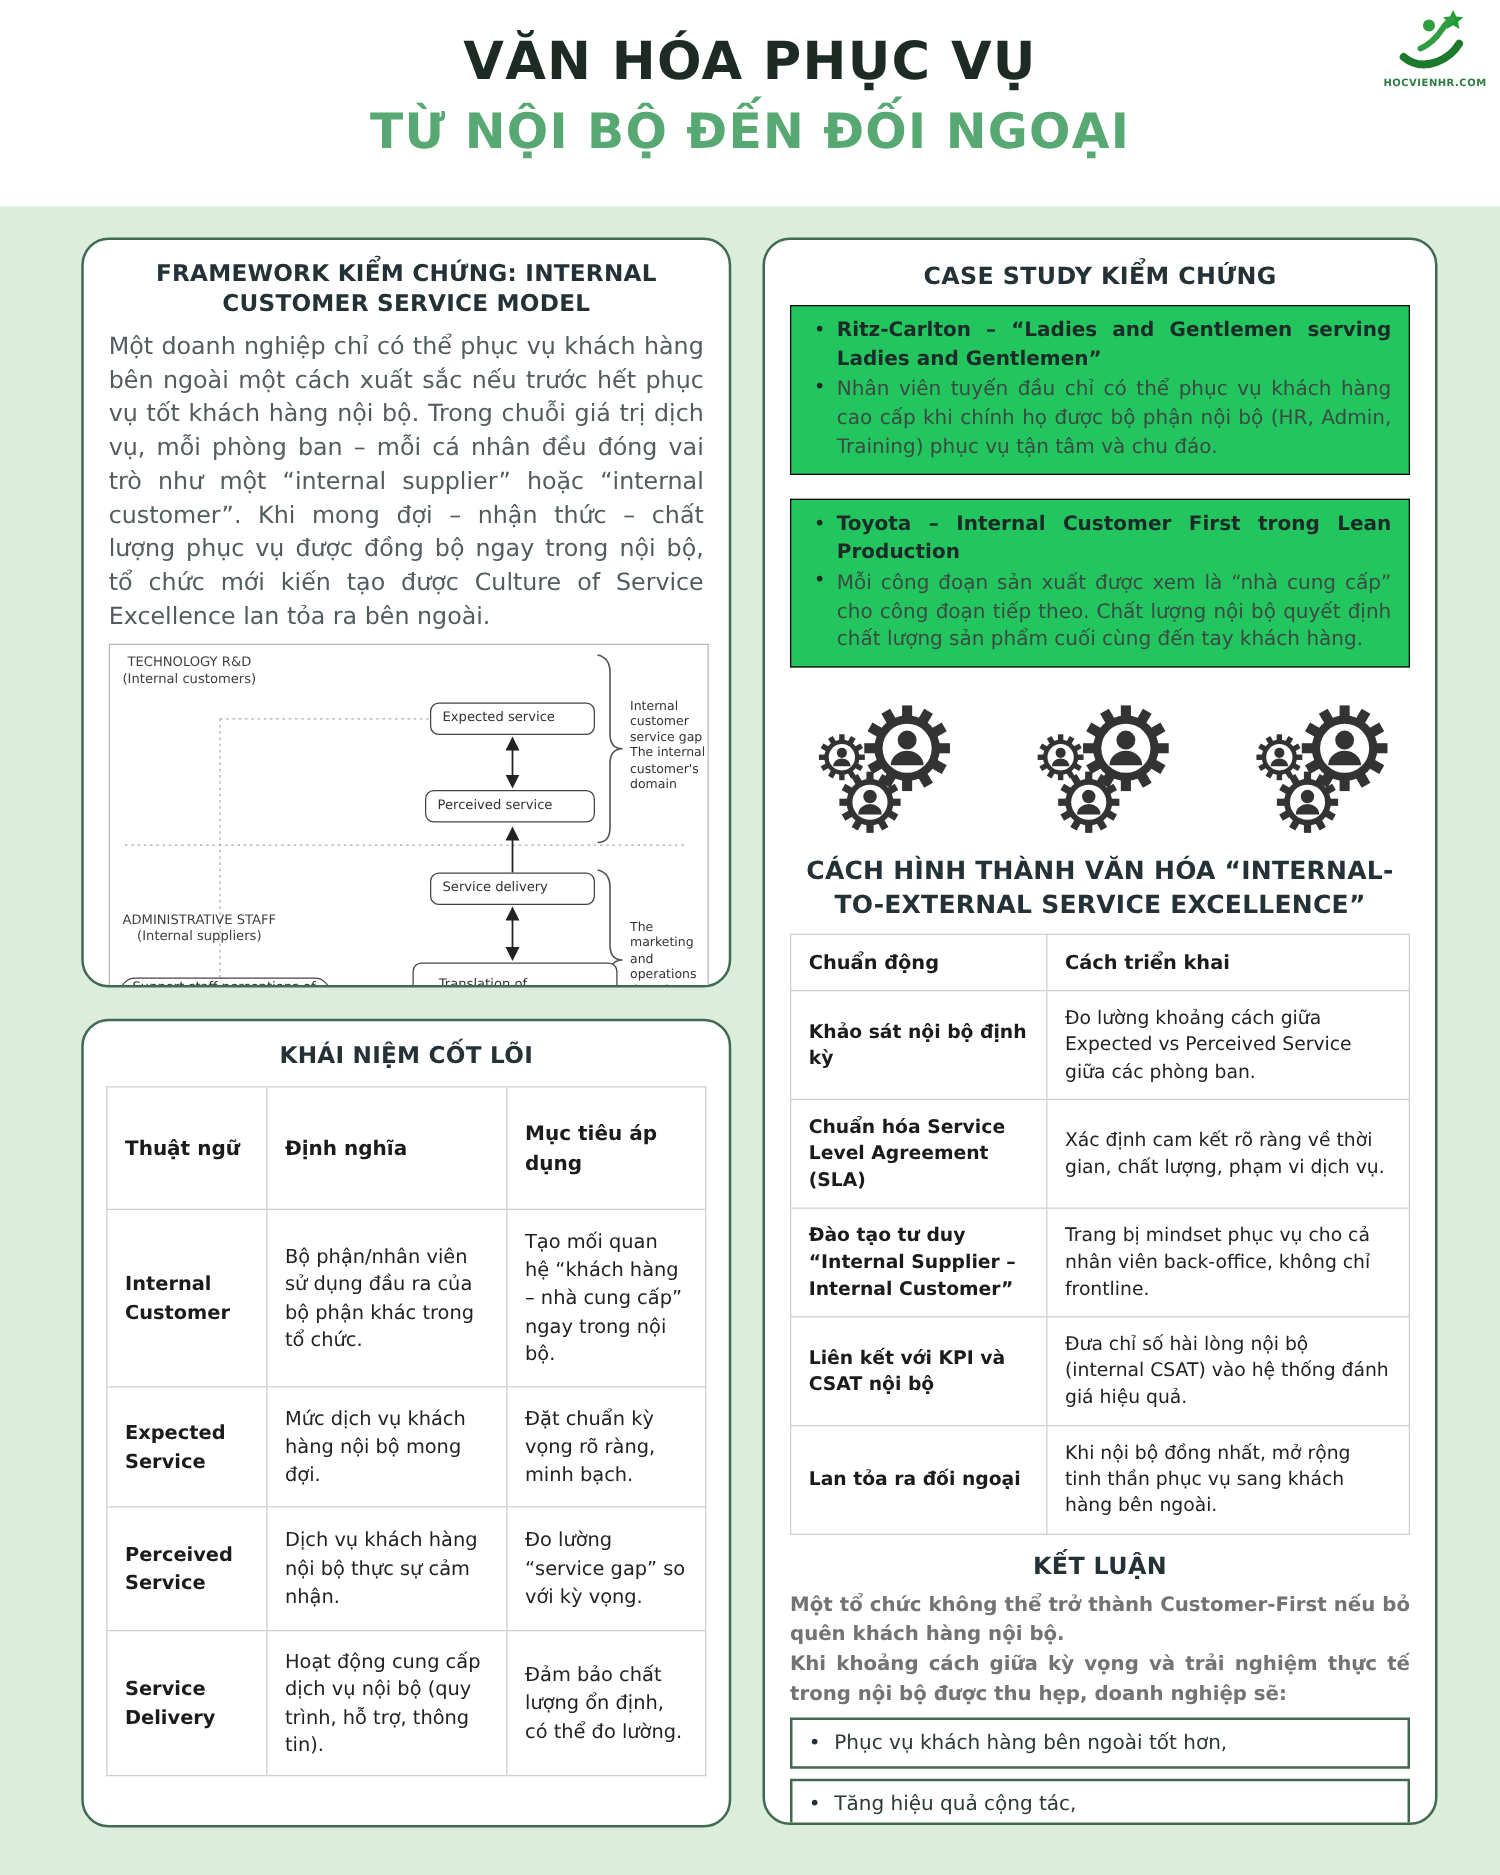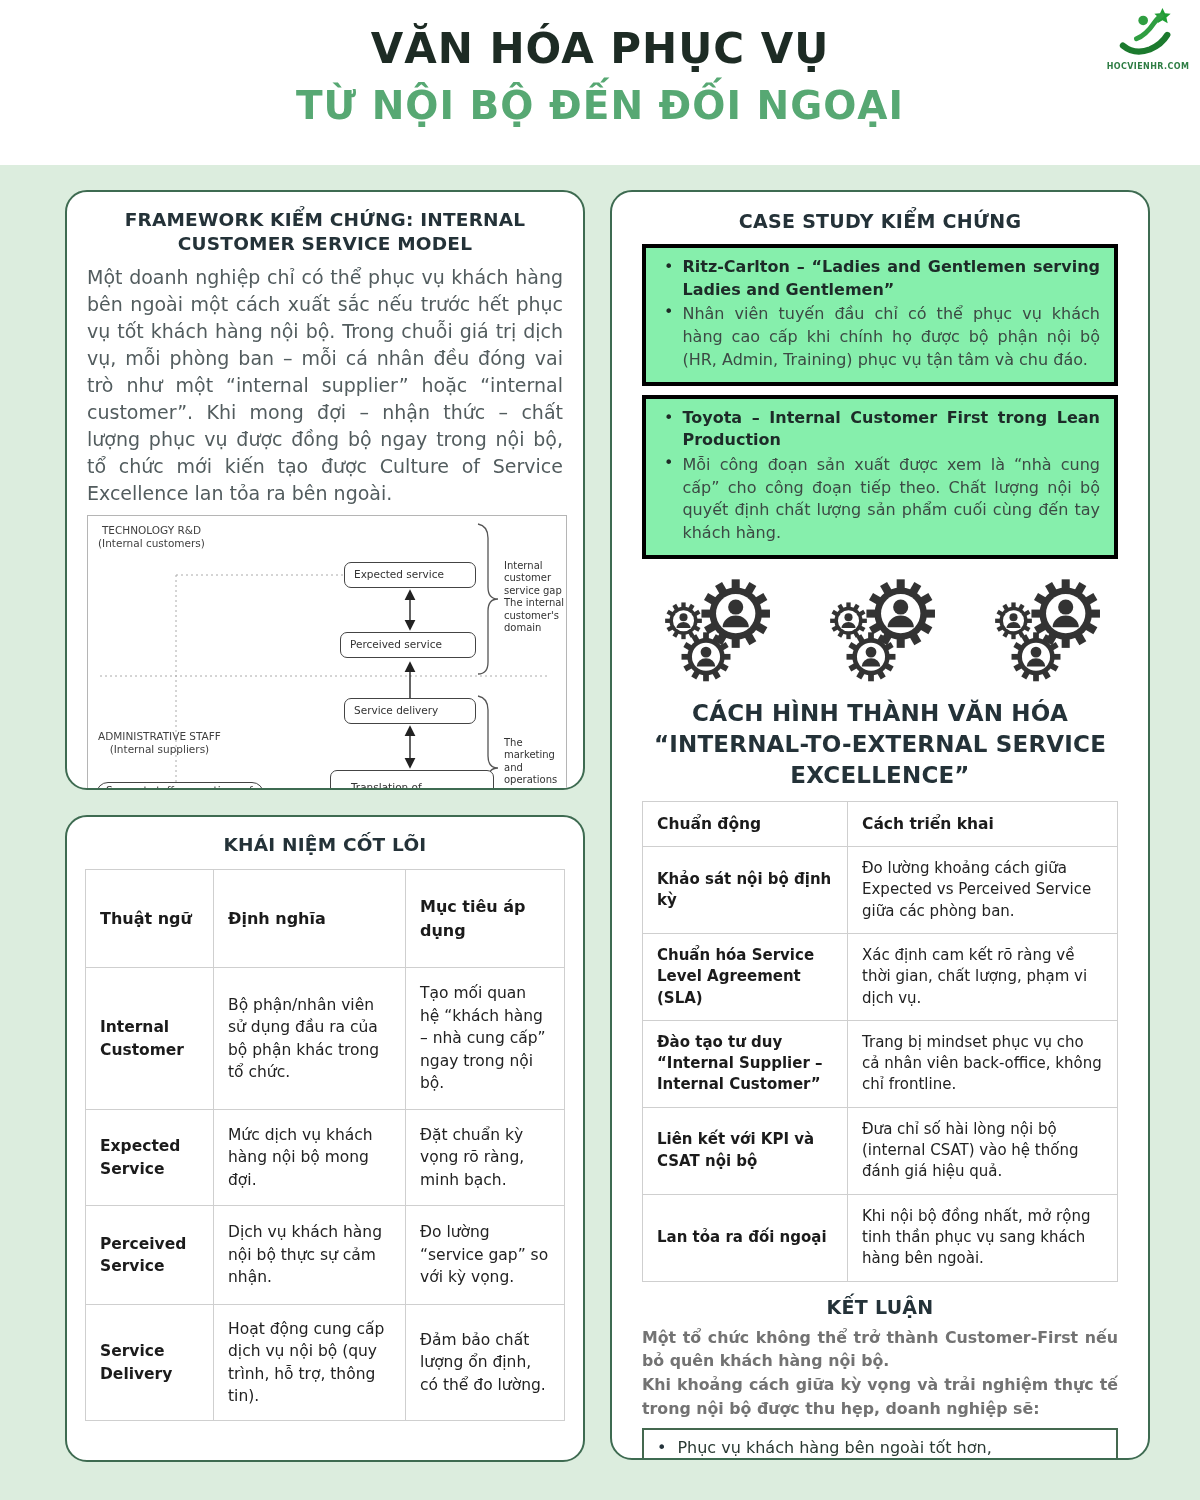--- a/index.html
+++ b/index.html
@@ -34,31 +34,31 @@
 
   
   .card-concepts { margin-top:25px; height:647px; padding:16px 18px; }
   .ltab { width:100%; border-collapse:collapse; table-layout:fixed; margin-top:12px; }
   .ltab th, .ltab td { border:1px solid #cfcfcf; vertical-align:middle; text-align:left;
                        padding:10px 14px; font-size:15.5px; line-height:1.45; color:#222; }
   .ltab th { font-weight:700; font-size:16px; color:#1b1b1b; }
   .ltab td.term { font-weight:700; color:#1b1b1b; font-size:15.5px; }
 
   
-  .card-right { height:1270px; padding:16px 30px; }
+  .card-right { height:1270px; padding:16px 20px; }
   .rtitle { font-size:19px; font-weight:800; color:#243238; text-align:center; letter-spacing:.3px; margin:2px 0 12px; }
-  .gbox { border:4px solid #000000; background:#86efac; padding:8px 14px 10px; margin-bottom:9px; }
+  .gbox { border:1px solid #000000; background:#22c55e; padding:8px 14px 10px; margin-bottom:19px; }
   .gbox .bullet-line { display:flex; font-size:16px; line-height:1.42; }
   .gbox .bullet-line::before { content:"•"; margin:0 9px 0 4px; color:#1d2a26; }
   .gbox .b-title { font-weight:700; color:#1d2b28; text-align:justify; }
   .gbox .b-body { color:#3c4a44; text-align:justify; margin-top:2px; }
 
   .gears { display:flex; justify-content:space-between; align-items:center; padding:6px 4px 2px; }
 
-  .ftitle { font-size:23px; font-weight:800; color:#243238; text-align:center; line-height:1.35; letter-spacing:.2px; margin:10px 0 10px; }
+  .ftitle { font-size:20px; font-weight:800; color:#243238; text-align:center; line-height:1.35; letter-spacing:.2px; margin:10px 0 10px; }
   .rtab { width:100%; border-collapse:collapse; table-layout:fixed; }
   .rtab th, .rtab td { border:1px solid #cfcfcf; vertical-align:middle; text-align:left;
                        padding:11px 14px; font-size:15px; line-height:1.42; color:#222; }
   .rtab th { font-weight:700; font-size:15.5px; color:#1b1b1b; }
   .rtab td.act { font-weight:700; color:#1b1b1b; }
 
   .ktitle { font-size:19px; font-weight:800; color:#243238; text-align:center; letter-spacing:.3px; margin:14px 0 8px; }
   .lead { font-size:15.8px; font-weight:700; color:#737373; line-height:1.5; text-align:justify; }
   .cbox { margin-top:8px; border:2px solid #44684f; padding:7px 13px; display:flex; font-size:16px; color:#2a3a33; line-height:1.4; }
   .cbox::before { content:"•"; margin-right:11px; color:#24333b; }

